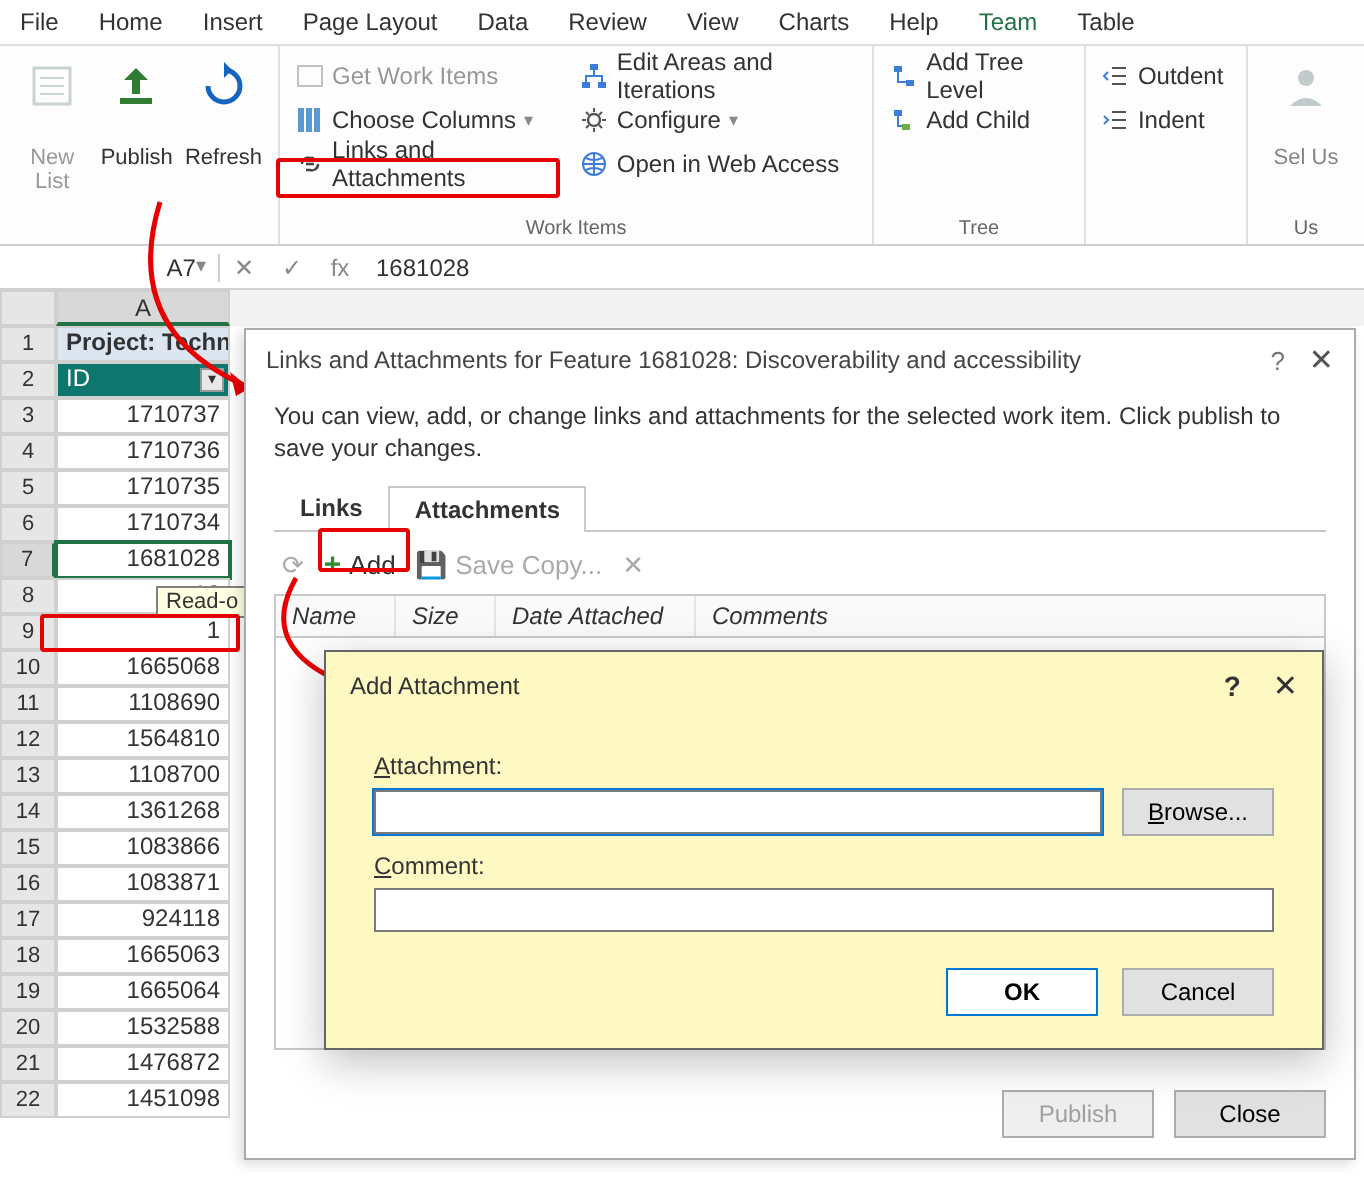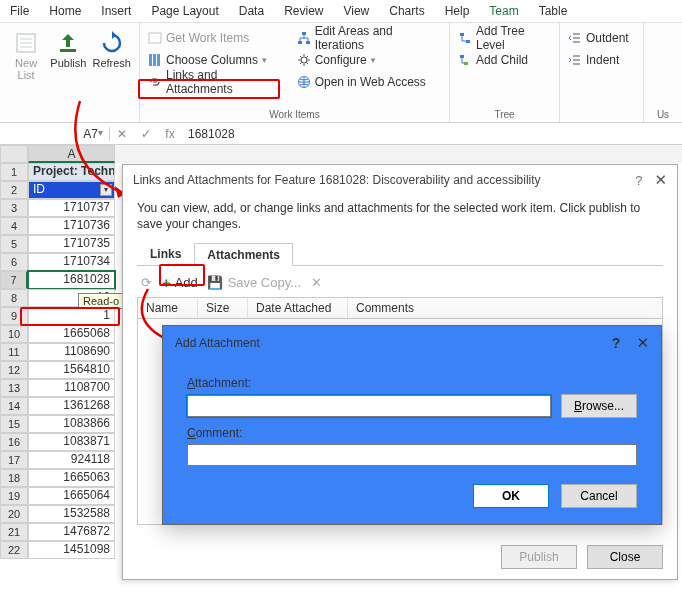--- a/index.html
+++ b/index.html
@@ -8,21 +8,21 @@
 
 .menubar { display: flex; gap: 20px; padding: 4px 10px; border-bottom: 1px solid #e0e0e0; }
 .menubar span { cursor: pointer; }
 .menubar .active { color: #217346; }
 
 
 .ribbon { display: flex; border-bottom: 1px solid #d0d0d0; background: #fdfdfd; height: 100px; }
 .ribbon-group { border-right: 1px solid #e0e0e0; padding: 4px 8px 2px; display: flex; flex-direction: column; }
 .ribbon-group .label { text-align: center; font-size: 10px; color: #666; margin-top: auto; padding-top: 2px; }
 .rg-inner { display: flex; gap: 6px; flex: 1; }
-.big-btn { display: flex; flex-direction: column; align-items: center; justify-content: flex-start; width: 42px; text-align: center; font-size: 11px; padding-top: 4px; gap: 2px; }
+.big-btn { display: flex; flex-direction: column; align-items: center; justify-content: flex-start; width: 42px; text-align: center; font-size: 11px; padding-top: 4px; gap: 18px; }
 .big-btn .ico { width: 24px; height: 24px; }
 .sm-row { display: flex; align-items: center; gap: 4px; font-size: 12px; height: 22px; }
 .sm-row .ico { width: 14px; height: 14px; flex: none; }
 .ico svg { width: 100%; height: 100%; }
 .stack { display: flex; flex-direction: column; gap: 0; }
 
 .highlight-box { border: 2px solid #e60000; border-radius: 2px; position: absolute; pointer-events: none; }
 
 
 .fbar { display: flex; align-items: center; border-bottom: 1px solid #d0d0d0; height: 22px; }
@@ -33,21 +33,21 @@
 
 
 .sheet { position: relative; }
 .colhdr { display: flex; background: #f3f3f3; }
 .rowh { width: 28px; border: 1px solid #d0d0d0; background: #e6e6e6; height: 18px; font-size: 11px; text-align: center; line-height: 16px; }
 .colh { width: 87px; border: 1px solid #d0d0d0; background: #e6e6e6; height: 18px; text-align: center; font-size: 12px; line-height: 16px; }
 .colh.sel { background: #d8d8d8; border-bottom: 2px solid #217346; }
 .row { display: flex; }
 .row .rowh.sel { background: #d8d8d8; border-right: 2px solid #217346; }
 .cell { width: 87px; height: 18px; border: 1px solid #d0d0d0; font-size: 12px; padding: 0 4px; text-align: right; background: #fff; }
-.cell.hdr { background: #1d4ed8; color: #fff; text-align: left; position: relative; }
+.cell.hdr { background: #0f766e; color: #fff; text-align: left; position: relative; }
 .cell.hdr .filter { position: absolute; right: 2px; top: 2px; width: 12px; height: 12px; background: #e8e8e8; border: 1px solid #999; font-size: 8px; line-height: 10px; text-align: center; color: #333; }
 .cell.proj { background: #dce6f1; text-align: left; font-weight: bold; overflow: hidden; white-space: nowrap; }
 .cell.selcell { outline: 2px solid #217346; outline-offset: -1px; }
 
 
 .tooltip { position: absolute; background: #ffffe1; border: 1px solid #808080; font-size: 11px; padding: 1px 4px; }
 
 
 .panel { position: absolute; left: 122px; top: 164px; width: 556px; height: 416px; background: #fff; border: 1px solid #ababab; box-shadow: -2px 2px 6px rgba(0,0,0,0.15); display: flex; flex-direction: column; }
 .panel-title { display: flex; align-items: center; padding: 6px 10px; font-size: 12px; color: #444; }
@@ -56,28 +56,28 @@
 .panel-body { padding: 6px 14px 10px; flex: 1; display: flex; flex-direction: column; }
 .panel-body p { font-size: 12px; color: #333; margin-bottom: 10px; line-height: 1.3; }
 .tabs { display: flex; border-bottom: 1px solid #c9c9c9; font-weight: bold; }
 .tab { padding: 4px 12px; font-size: 12px; border: 1px solid transparent; border-bottom: none; }
 .tab.active { border-color: #c9c9c9; background: #fff; position: relative; top: 1px; }
 .toolbar { display: flex; align-items: center; gap: 10px; padding: 8px 4px 6px; font-size: 13px; }
 .toolbar .addbtn { display: flex; align-items: center; gap: 4px; }
 .toolbar .addbtn .plus { color: #2e8b2e; font-weight: bold; font-size: 15px; }
 .toolbar .muted { color: #aaa; }
 .grid-hdr { display: flex; border: 1px solid #c9c9c9; background: #fafafa; font-size: 12px; }
-.grid-hdr div { padding: 3px 8px; border-right: 1px solid #e5e5e5; }
+.grid-hdr div { padding: 3px 8px; border-right: 1px solid #e5e5e5; font-style: italic; }
 .grid-body { border: 1px solid #c9c9c9; border-top: none; flex: 1; }
 .panel-buttons { display: flex; justify-content: flex-end; gap: 10px; padding: 10px 14px; }
 .winbtn { min-width: 76px; height: 24px; border: 1px solid #adadad; background: #e1e1e1; font-size: 12px; }
 .winbtn.disabled { color: #a0a0a0; background: #efefef; }
 
 
-.dlg2 { position: absolute; left: 162px; top: 325px; width: 500px; background: #3b82f6; border: 1px solid #666; box-shadow: 0 6px 20px rgba(0,0,0,0.25); }
+.dlg2 { position: absolute; left: 162px; top: 325px; width: 500px; background: #fef9c3; border: 1px solid #666; box-shadow: 0 6px 20px rgba(0,0,0,0.25); }
 .dlg2-title { display: flex; align-items: center; padding: 8px 12px; font-size: 12px; }
 .dlg2-title .q { margin-left: auto; font-weight: bold; font-size: 14px; margin-right: 16px; }
 .dlg2-title .x { font-size: 15px; }
 .dlg2-body { padding: 8px 24px 4px; }
 .dlg2-body label { display: block; font-size: 12px; margin-top: 8px; margin-bottom: 4px; }
 .dlg2-body label .ul { text-decoration: underline; }
 .dlg2-row { display: flex; gap: 10px; align-items: center; }
 .dlg2-body input[type=text] { height: 22px; border: 1px solid #7a7a7a; padding: 0 4px; font-size: 12px; }
 .dlg2-body .att-input { flex: 1; outline: 1px solid #0078d7; }
 .dlg2-body .cmt-input { width: 100%; }
@@ -229,20 +229,29 @@
                 <path d="M1 5 L3 7 L1 9" stroke="#3b7dd8" fill="none"></path>
               </svg></span>
           <span>Indent</span>
         </div>
       </div>
     </div>
     <div class="label">&nbsp;</div>
   </div>
 
   <div class="ribbon-group" style="flex:1;border-right:none">
+    <div class="rg-inner">
+      <div class="big-btn" style="opacity:0.6">
+        <span class="ico"><svg viewBox="0 0 24 24">
+              <circle cx="12" cy="8" r="4" fill="#9aa"></circle>
+              <path d="M4 22 Q12 14 20 22" fill="#9aa"></path>
+            </svg></span>
+        <span>Sel Us</span>
+      </div>
+    </div>
     <div class="label">Us</div>
   </div>
 </div>
 
 <div class="fbar">
   <div class="namebox"><span>A7</span><span class="dd">▾</span></div>
   <div class="sym">✕</div>
   <div class="sym">✓</div>
   <div class="sym" style="">fx</div>
   <div class="formula">1681028</div>

